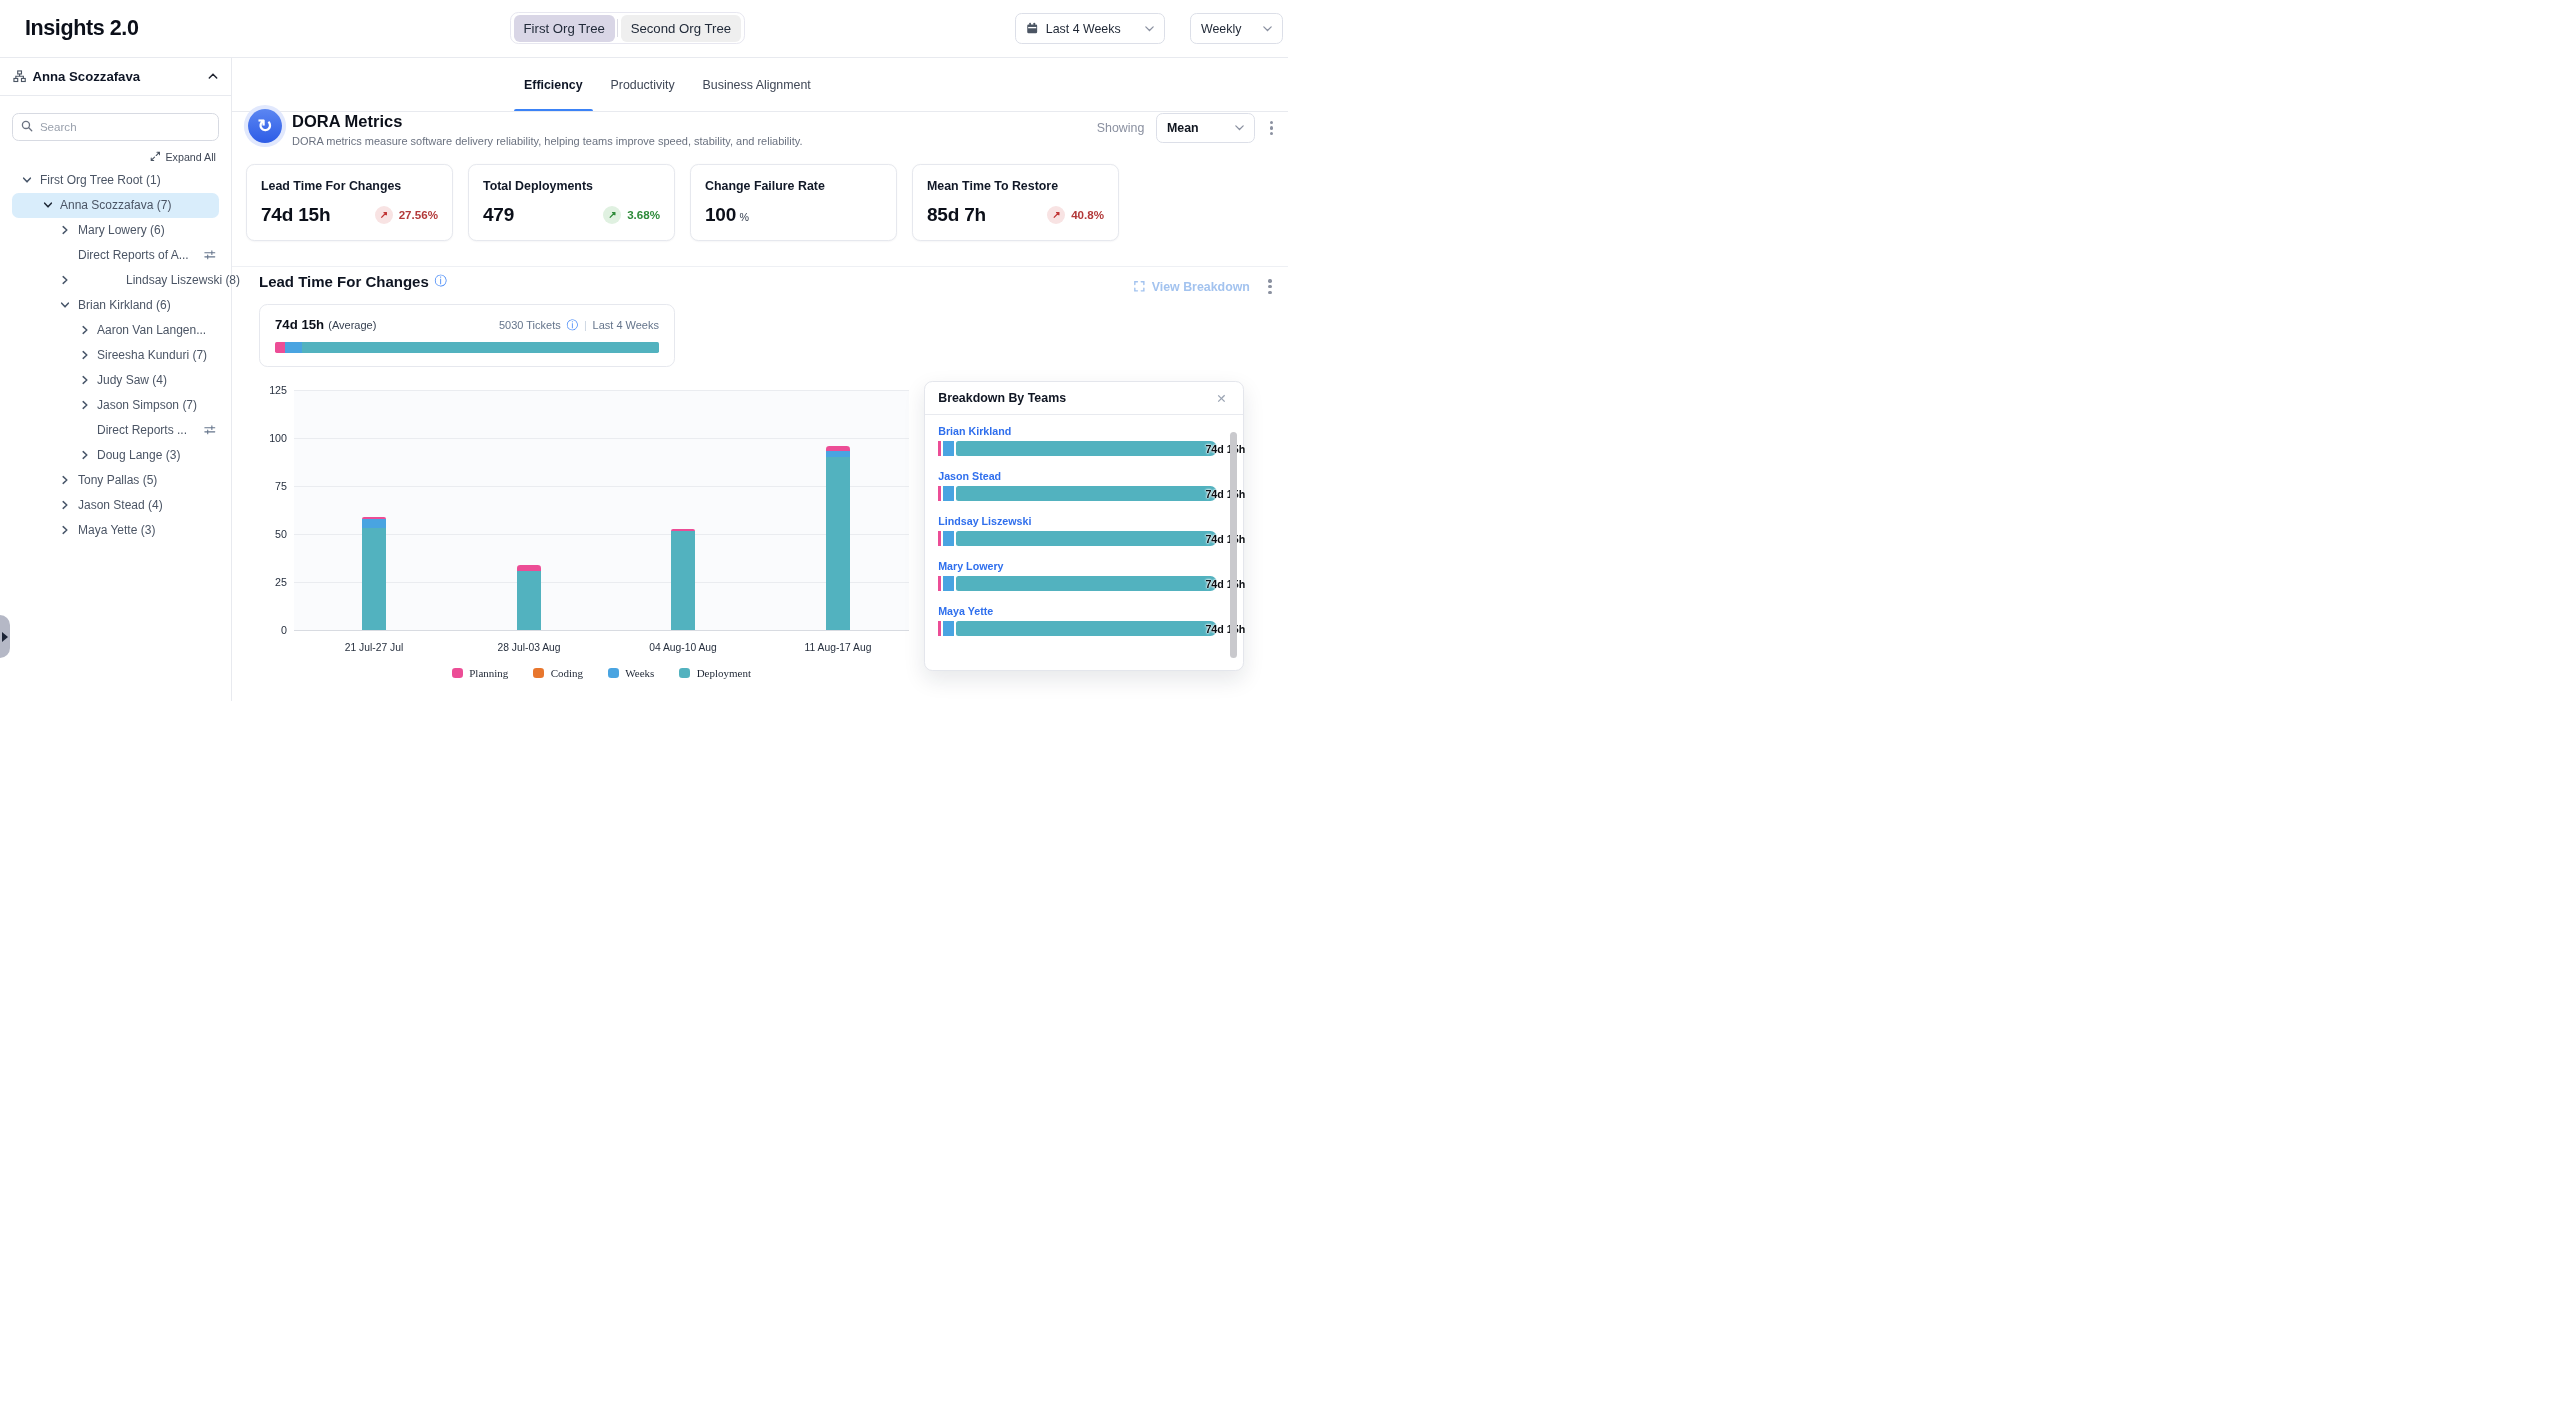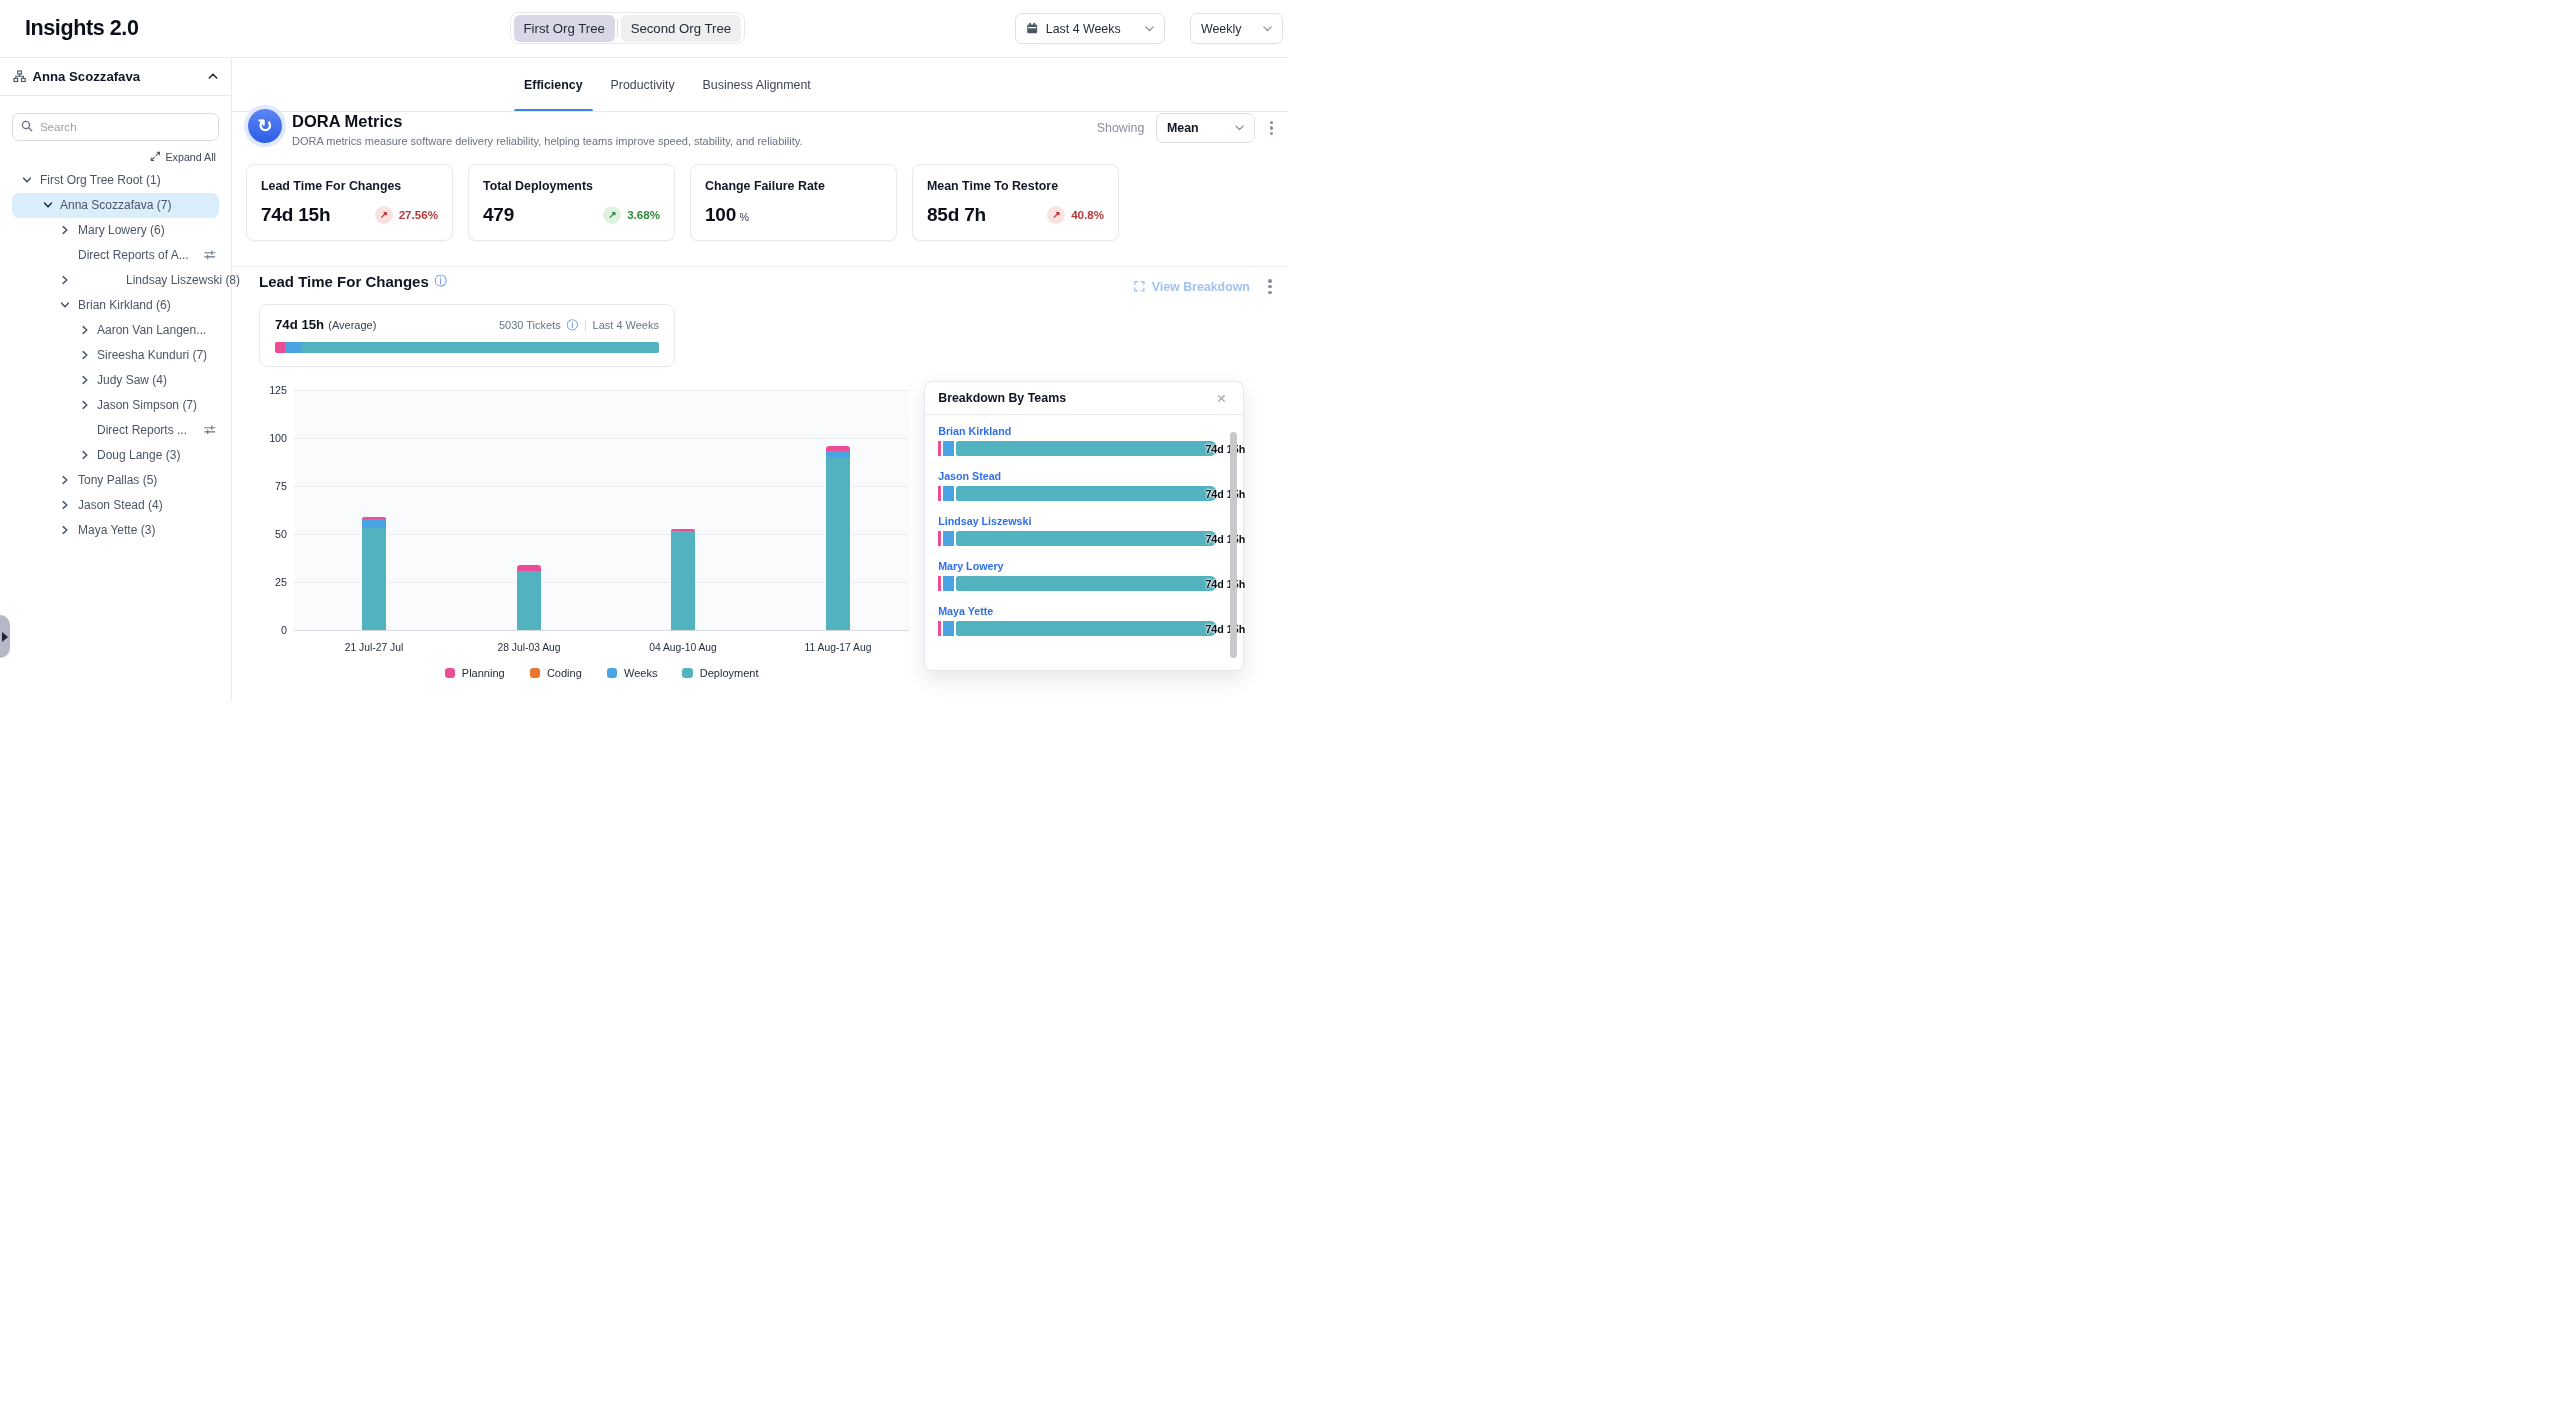--- a/index.html
+++ b/index.html
@@ -89,21 +89,21 @@
   
   .chart{position:absolute;left:232px;top:376px;right:0;bottom:0;}
   .plot{position:absolute;left:62px;top:14px;width:615px;height:240px;background:#fafbfd;}
   .gridline{position:absolute;left:0;right:0;height:0.8px;background:#eaecf0;}
   .gridline.zero{background:#d8dbe1;}
   .ytick{position:absolute;width:33px;text-align:right;font-size:10.7px;color:#27303f;transform:translateY(-5.8px);}
   .bar{position:absolute;bottom:0;width:24px;display:flex;flex-direction:column;justify-content:flex-end;}
   .bar .seg{width:100%;}
   .bar .seg:first-child{border-radius:3.3px 3.3px 0 0;}
   .xlabel{position:absolute;width:116px;text-align:center;font-size:10.3px;color:#27303f;}
-  .legend{position:absolute;left:62px;top:291px;width:615px;display:flex;justify-content:center;gap:25px;}
+  .legend{position:absolute;left:62px;top:291px;width:615px;display:flex;justify-content:center;gap:25px;font-family:Liberation Serif, serif;}
   .legend-item{display:flex;align-items:center;gap:6.6px;font-size:11px;color:#1f2735;}
   .legend-swatch{width:10.7px;height:10.7px;border-radius:3.3px;}
 
   
   .bk-panel{position:absolute;left:924px;top:381px;width:320px;height:290px;background:#fff;border:0.8px solid #e4e6ec;border-radius:8.3px;box-shadow:0 8.3px 21.5px rgba(20,30,50,.10);z-index:8;}
   .bk-head{height:33px;display:flex;align-items:center;justify-content:space-between;padding:0 13.2px;border-bottom:0.8px solid #e8eaef;}
   .bk-title{font-size:12.4px;font-weight:800;color:#0f1522;}
   .bk-close{font-size:12.4px;color:#9aa3b2;cursor:pointer;padding:1.7px 3.3px;}
   .bk-body{padding:10px 13.2px 0;position:relative;}
   .bk-row{margin-bottom:14px;}

